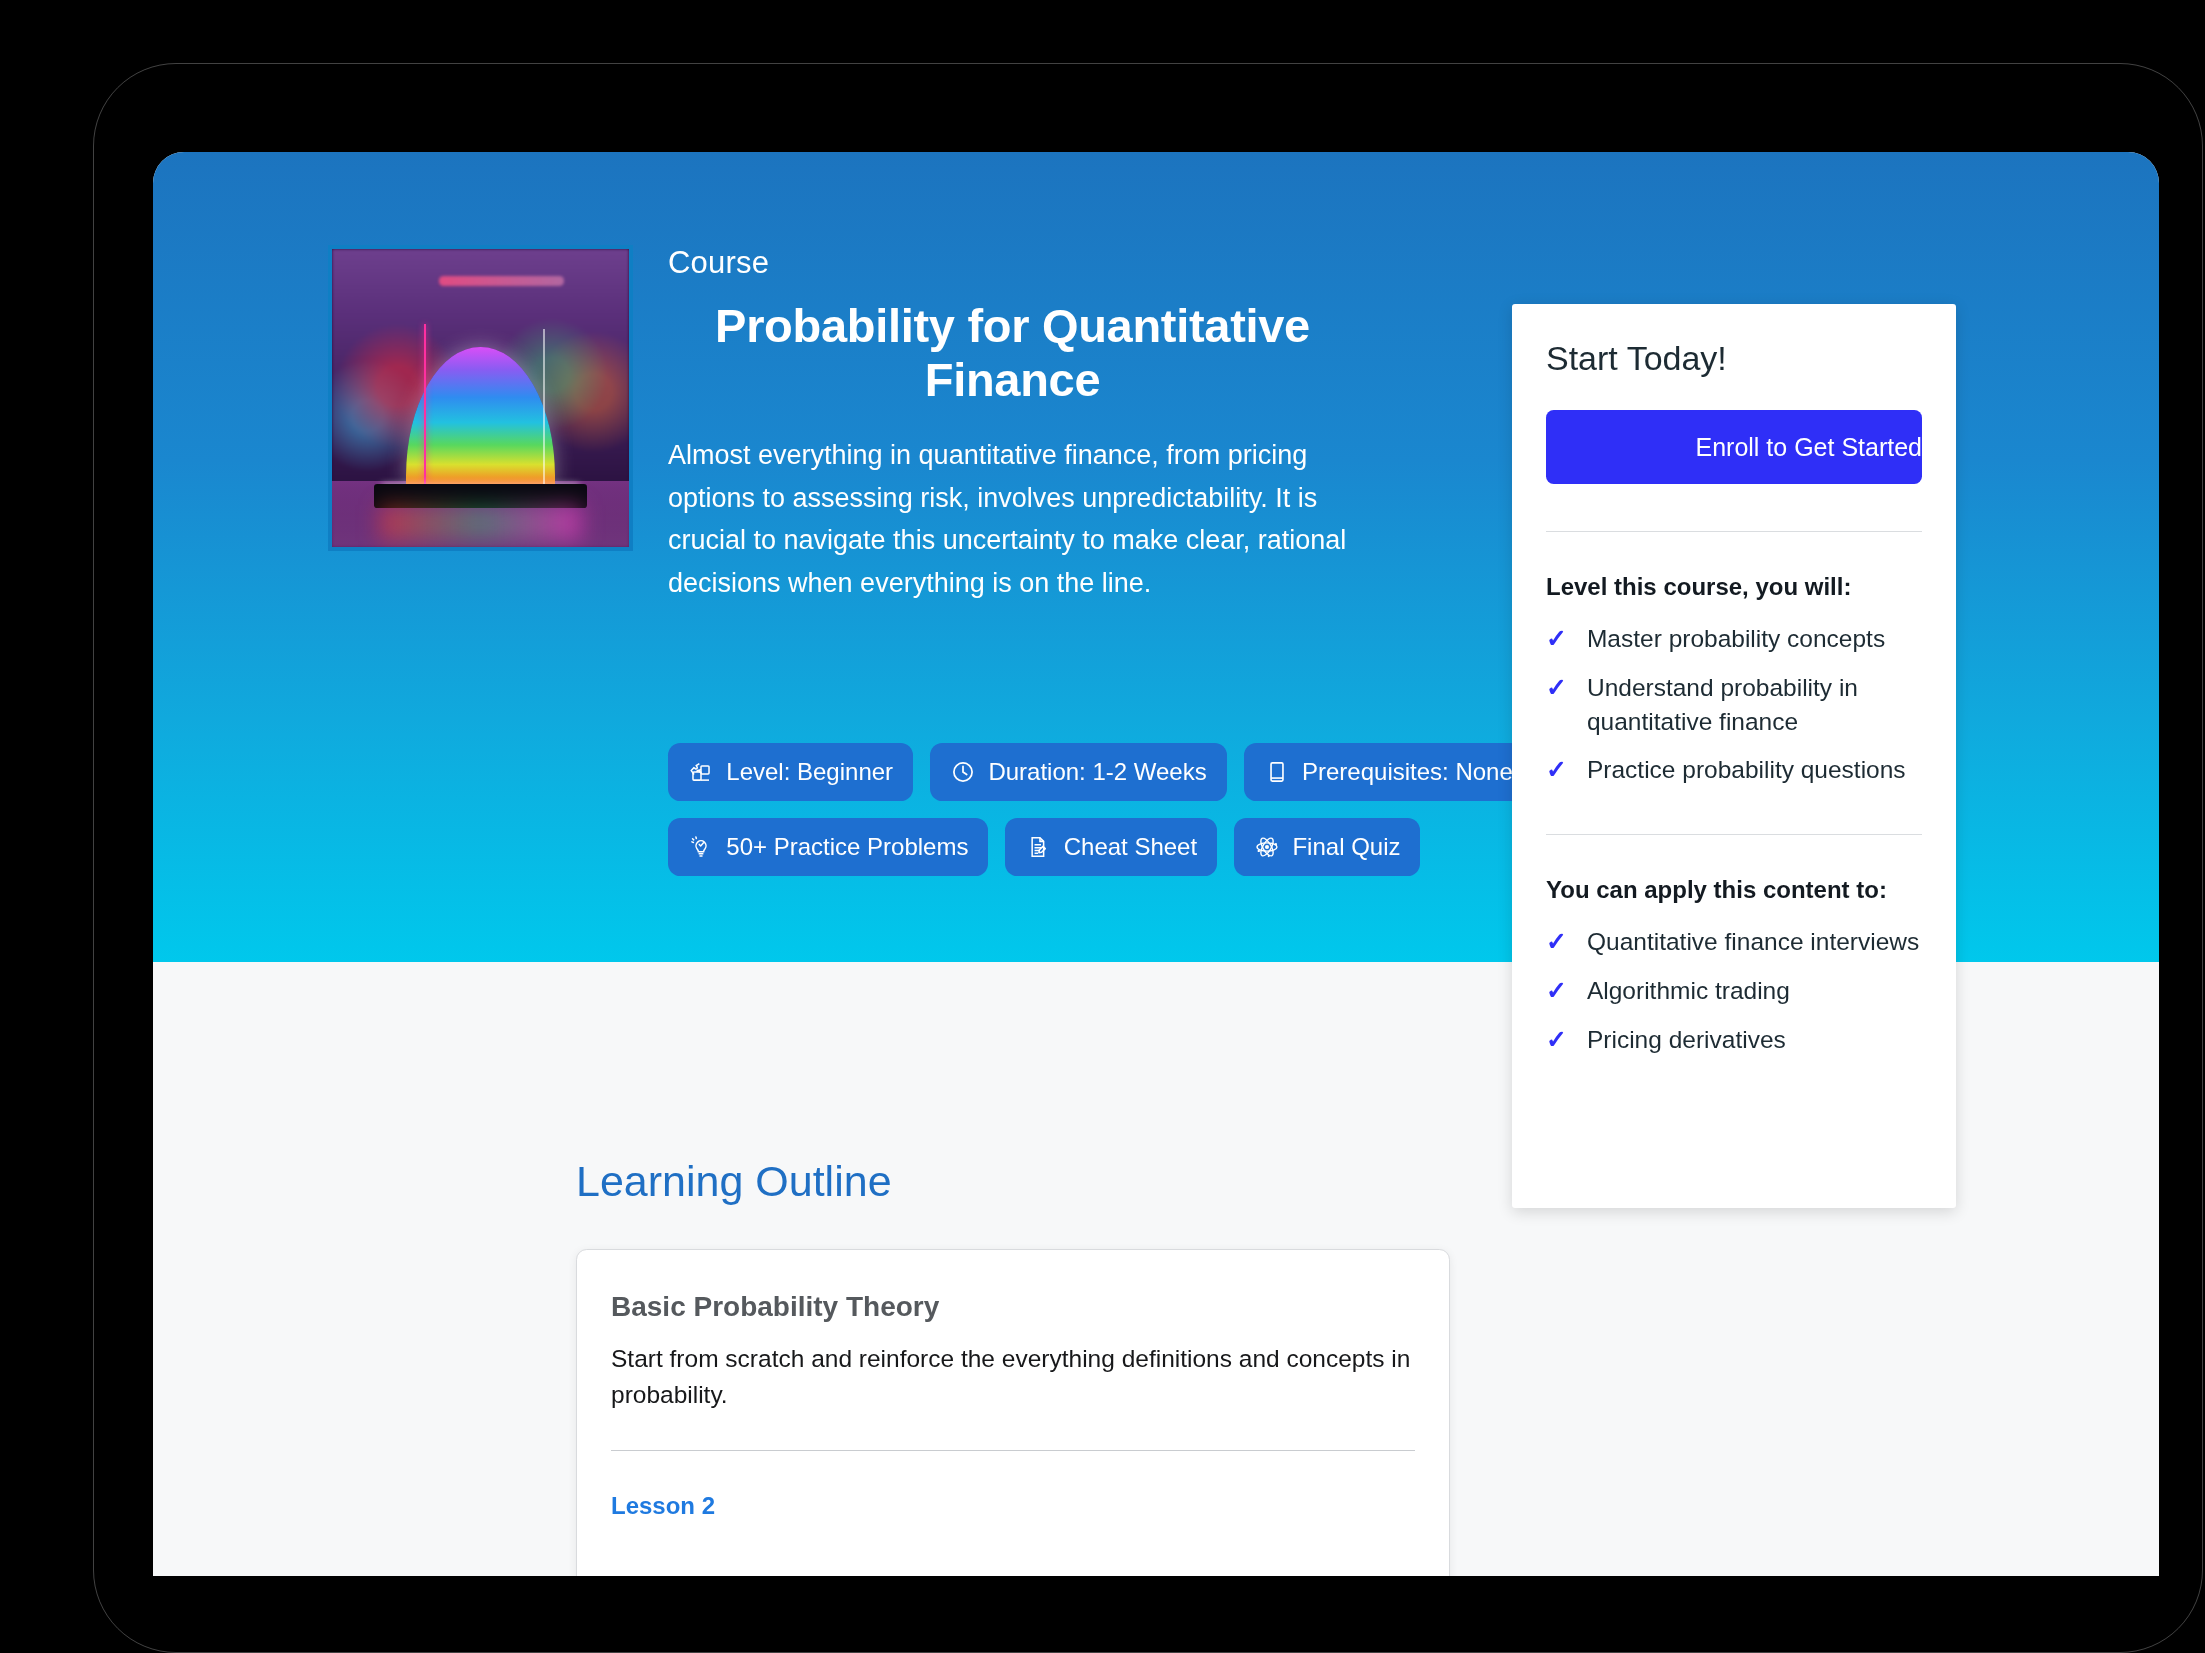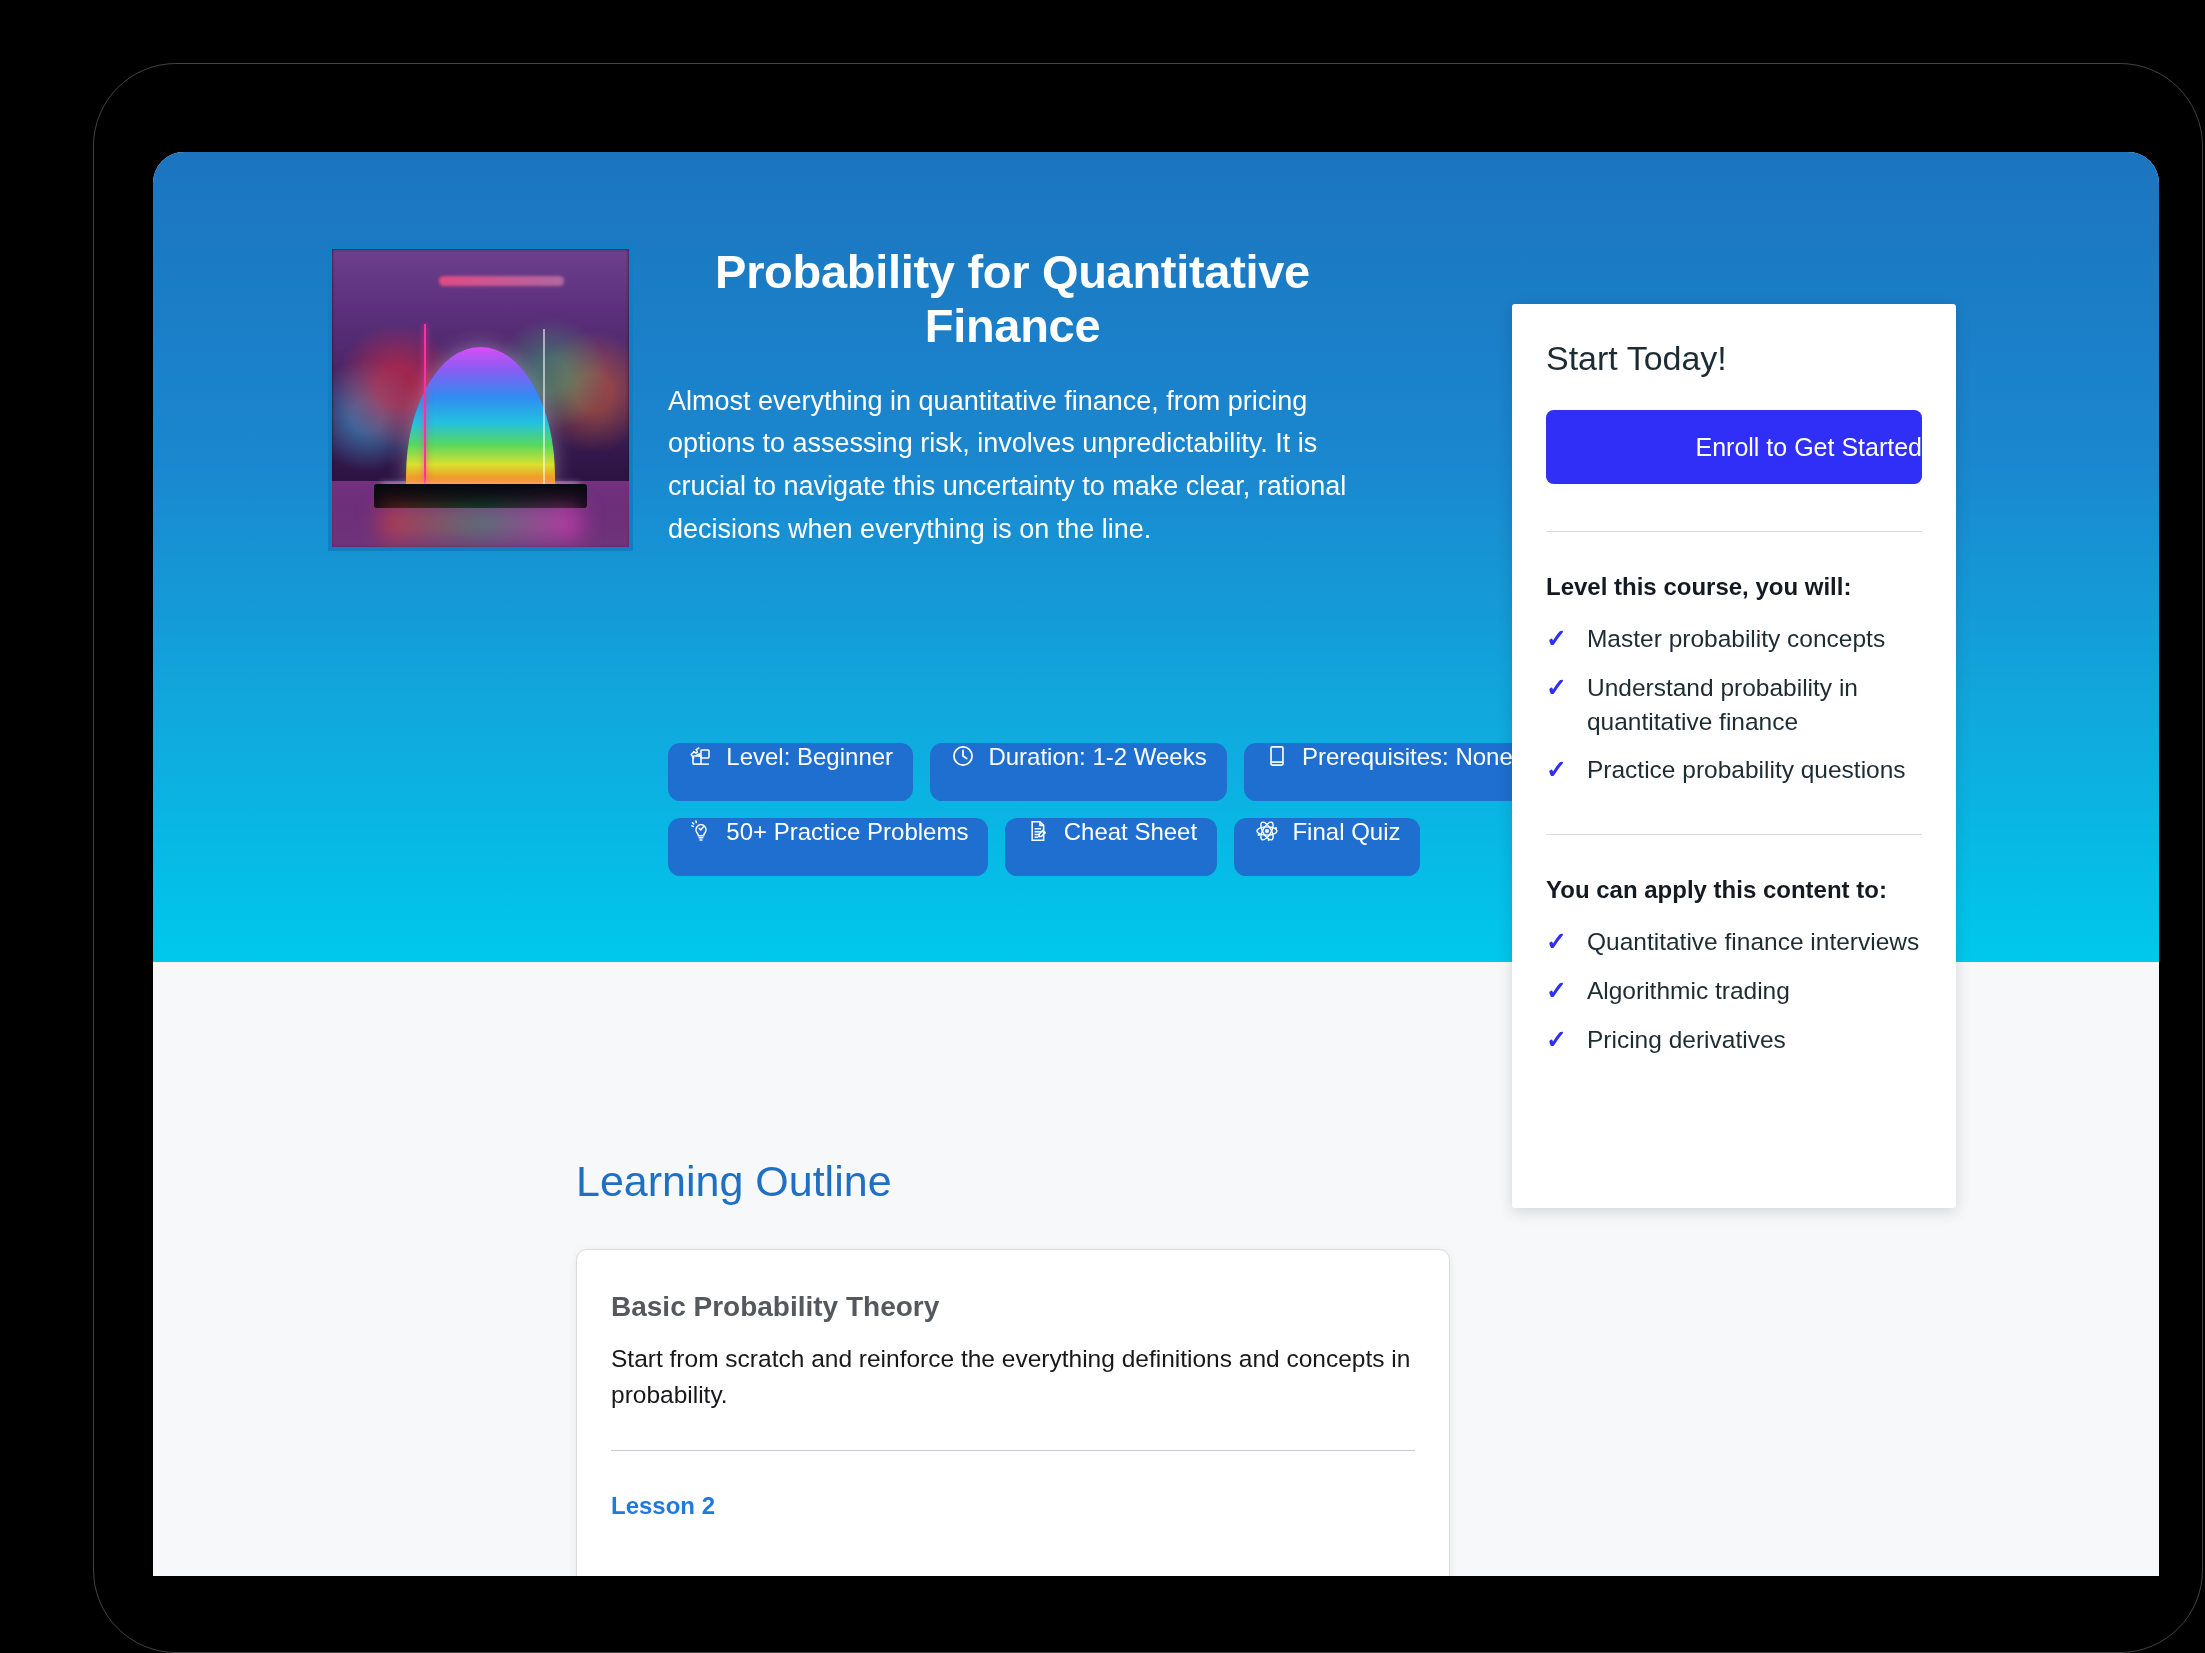--- a/index.html
+++ b/index.html
@@ -121,21 +121,21 @@
     text-align: center;
   }
   #course-desc {
     font-size: 27px; line-height: 1.58; color: #ffffff;
     font-weight: 400; max-width: 727px;
   }
 
   #pill-rows { position: absolute; left: 515px; top: 591px; width: 858px; }
   .pill-row { display: flex; gap: 17px; margin-bottom: 17px; }
   .pill {
-    display: inline-flex; align-items: flex-start; gap: 12.3px;
+    display: inline-flex; align-items: center; gap: 12.3px;
     background: #1e6fd0; border-radius: 12.3px;
     padding: 0 20px; height: 58px;
     color: #ffffff; font-size: 24px; white-space: nowrap;
   }
   .pill svg { display: block; flex: 0 0 auto; }
 
   
   #start-card {
     position: absolute; left: 1359px; top: 152px;
     width: 444px; height: 904px;
@@ -213,20 +213,21 @@
           <div class="thumb-bell"></div>
           <div class="thumb-axis pinkish" style="left:31%; bottom:21%; height:54%;"></div>
           <div class="thumb-axis" style="left:71%; bottom:21%; height:52%;"></div>
           <div class="thumb-ruler"></div>
           <div class="thumb-base"></div>
           <div class="thumb-glow"></div>
         </div>
       </div>
 
       <div id="hero-text">
+        <div id="eyebrow">Course</div>
         <h1 id="course-title">Probability for Quantitative Finance</h1>
         <p id="course-desc">Almost everything in quantitative finance, from pricing options to assessing risk, involves unpredictability. It is crucial to navigate this uncertainty to make clear, rational decisions when everything is on the line.</p>
       </div>
 
       <div id="pill-rows">
         <div class="pill-row">
 
           <div class="pill">
             <span>
               <svg width="26" height="26" viewBox="0 0 24 24" fill="none" stroke="#ffffff" stroke-width="1.4">

